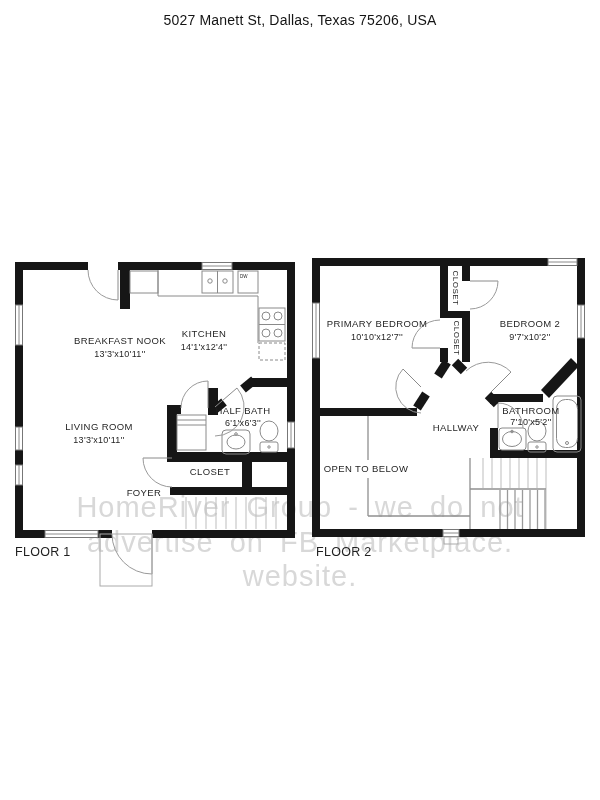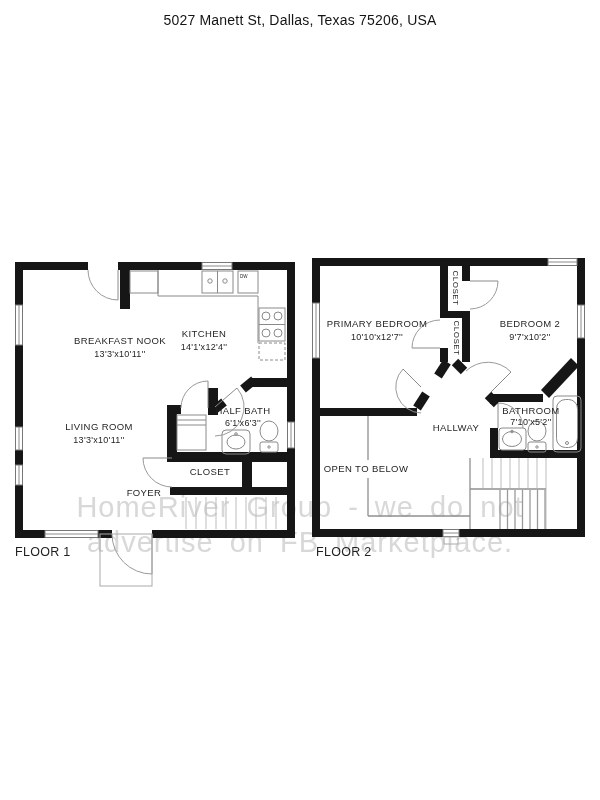--- a/index.html
+++ b/index.html
@@ -38,20 +38,21 @@
   .tiny{font-size:4.5px;letter-spacing:0;}
 </style>
 </head>
 <body>
 
 <div class="title">5027 Manett St, Dallas, Texas 75206, USA</div>
 
 <div class="watermark">
   <div>HomeRiver Group - we do not</div>
   <div>advertise on FB Marketplace.</div>
+  <div>website.</div>
 </div>
 
 <svg class="plan" width="600" height="800" viewBox="0 0 600 800">
 
   <g>
     <g>
 
       <rect class="wall" x="15" y="262" width="73" height="8"></rect>
       <rect class="wall" x="118" y="262" width="84" height="8"></rect>
       <rect class="wall" x="232" y="262" width="63" height="8"></rect>

